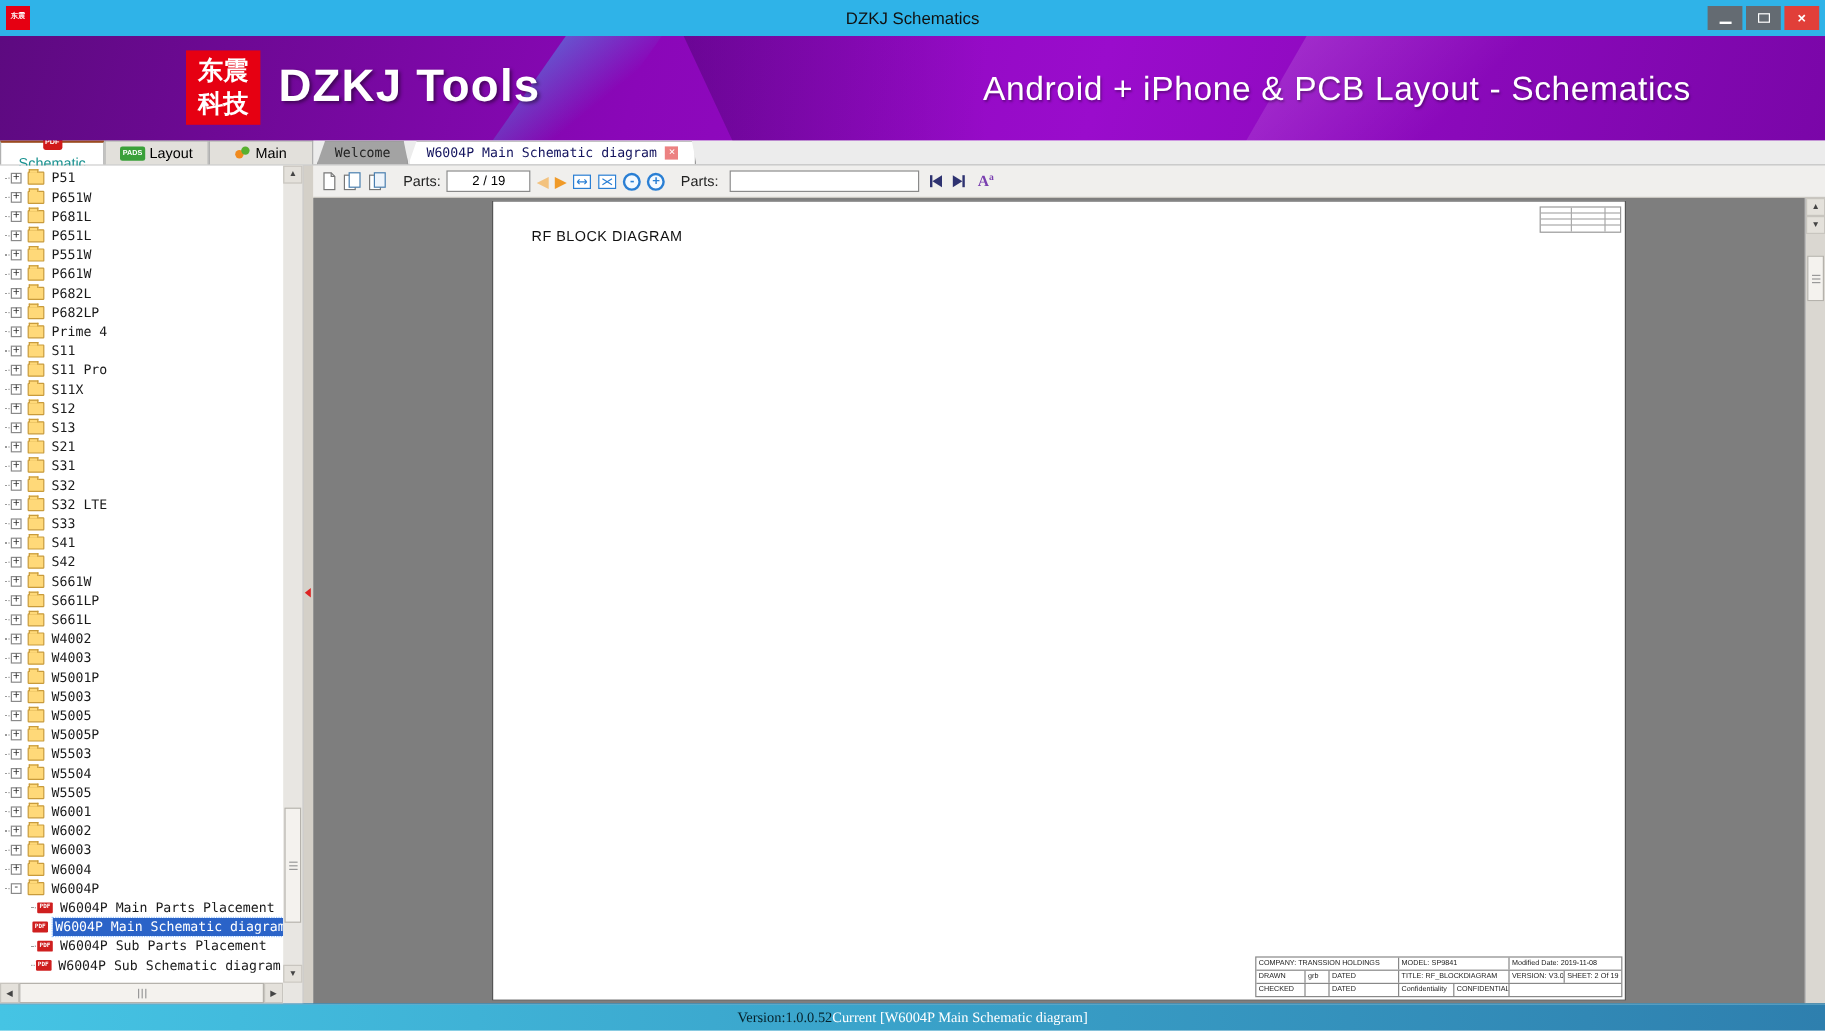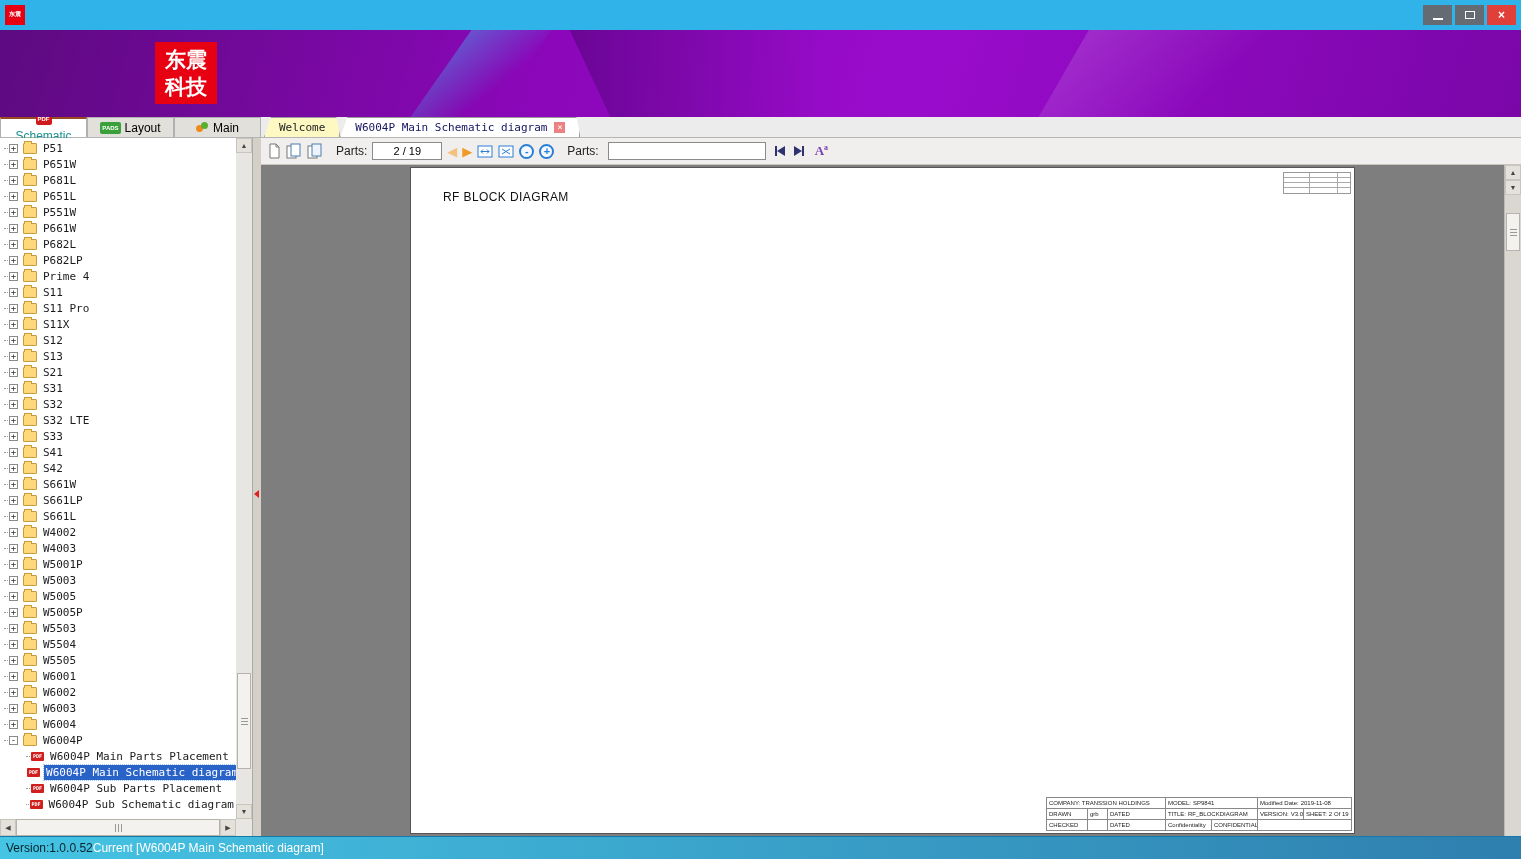--- a/index.html
+++ b/index.html
@@ -48,21 +48,21 @@
   .mini-badge { display:inline-block; color:#fff; font-size:6px; font-weight:bold;
     padding:3px 2px; border-radius:2px; line-height:1; }
   .pdf-badge { background:#d11a1a; }
   .pads-badge { background:#3aa03a; }
   .share-glyph { position:relative; width:13px; height:12px; display:inline-block; }
   .share-glyph i { position:absolute; border-radius:50%; width:7px; height:7px; }
   .share-glyph .c1 { left:0; top:3px; background:#f08a1e; }
   .share-glyph .c2 { left:5px; top:0; background:#58b030; }
   .doc-tabs { display:flex; margin-left:3px; height:20px; }
   .dtab { display:flex; align-items:center; padding:0 14px; font-family:"DejaVu Sans Mono",monospace;
-    font-size:11px; color:#222; background:#fef9c3; border:1px solid #9a9a9a; border-bottom:none;
+    font-size:11px; color:#222; background:#a3a3a3; border:1px solid #9a9a9a; border-bottom:none;
     clip-path:polygon(7px 0, calc(100% - 4px) 0, 100% 100%, 0 100%); cursor:default; }
   .dtab.active { background:#fff; color:#13135e; }
   .closebox { margin-left:7px; width:11px; height:11px; background:#ec8181; color:#fff;
     font-size:9px; line-height:11px; text-align:center; }
 
   
   .main { height:698px; display:flex; }
 
   
   .sidebar { width:253px; position:relative; background:#fff; border-right:1px solid #aaa; }
@@ -145,32 +145,33 @@
     height:10px; display:flex; align-items:center; gap:2px; flex:none; }
   .tb-cell:first-child { border-left:none; }
 
   .viewer-vsb { position:absolute; right:0; top:0; bottom:0; width:17px; background:#dad7d1;
     border-left:1px solid #bbb; }
   .viewer-vsb .sb-btn { width:16px; }
   .viewer-vthumb { top:48px; height:38px; }
 
   
   .statusbar { height:23px; background:linear-gradient(90deg,#45c4e4,#2e7fae);
-    border-top:1px solid #1478a8; display:flex; align-items:center; justify-content:flex-start;
-    padding:0 6px; font-family:Liberation Sans, sans-serif; font-size:12px; }
+    border-top:1px solid #1478a8; display:flex; align-items:center; justify-content:center;
+    padding:0 6px; font-family:Liberation Serif, serif; font-size:12px; }
   .statusbar .ver { color:#06222b; }
   .statusbar .cur { color:#fff; }
 </style>
 </head>
 <body>
 
 <div class="titlebar">
   <div class="app-icon">
     <span>东震</span>
   </div>
+  <div class="win-title">DZKJ Schematics</div>
   <div class="wincontrols">
     <div class="wbtn min">
         <span class="minbar"></span>
       </div>
     <div class="wbtn max">
         <span class="maxbox"></span>
       </div>
     <div class="wbtn close">
         <span>×</span>
       </div>
@@ -178,20 +179,22 @@
 </div>
 
 <div class="banner">
   <div class="beam b1"></div>
   <div class="beam b2"></div>
   <div class="beam b3"></div>
   <div class="logo">
     <div>东震</div>
     <div>科技</div>
   </div>
+  <div class="brand">DZKJ Tools</div>
+  <div class="tagline">Android + iPhone &amp; PCB Layout - Schematics</div>
 </div>
 
 <div class="tabrow">
   <div class="ribbon-tabs">
     <div class="rtab active">
       <span class="mini-badge pdf-badge">PDF</span>
       <span class="rlabel">Schematic</span>
     </div>
     <div class="rtab">
       <span class="mini-badge pads-badge">PADS</span>

